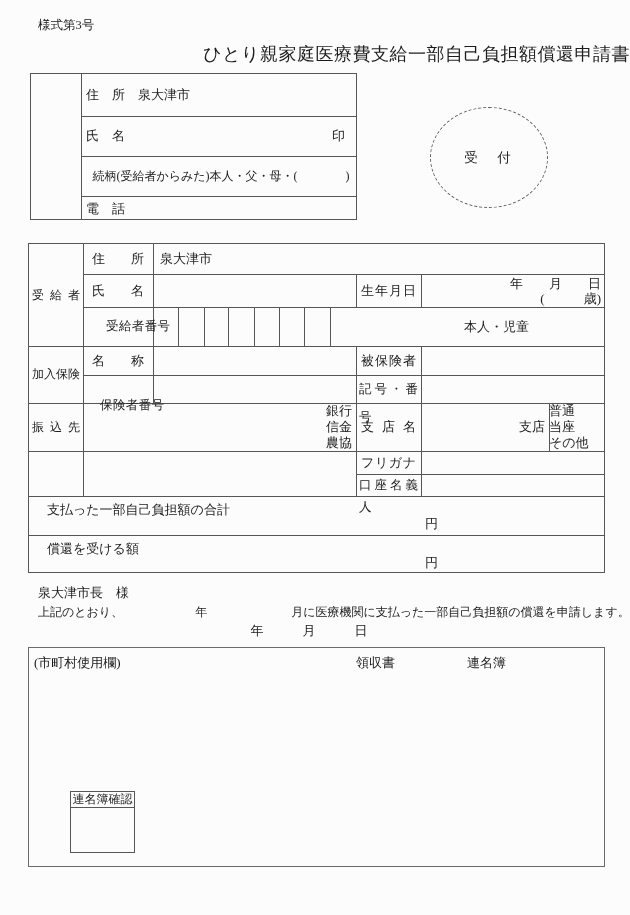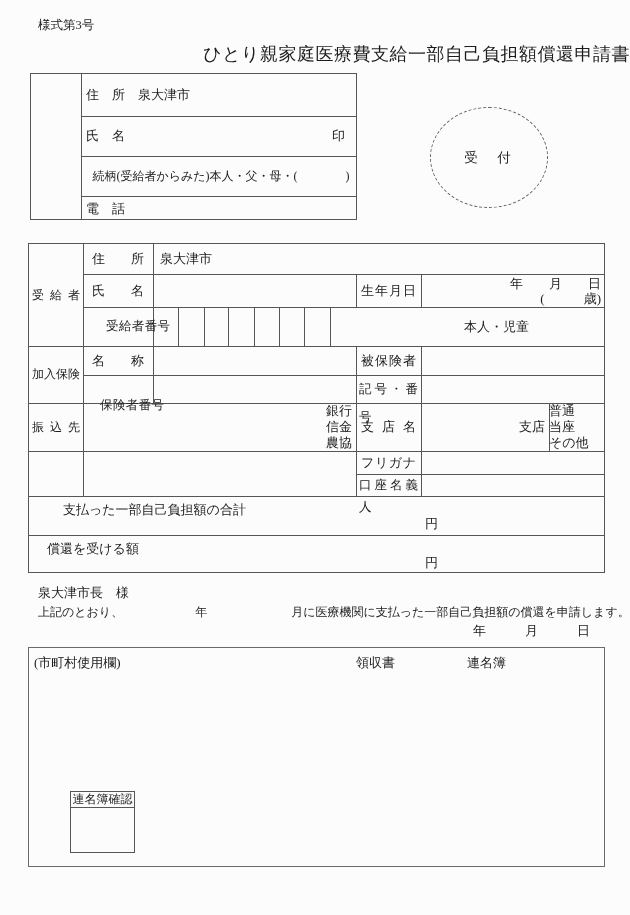--- a/index.html
+++ b/index.html
@@ -22,21 +22,21 @@
   .right{text-align:right;}
   .center{}
   .fld{position:absolute;}
   .stamp{
     position:absolute;left:430px;top:107px;width:118px;height:101px;
     border:1px dashed #606060;border-radius:50%;
     display:flex;align-items:center;justify-content:center;
     font-size:13.5px;letter-spacing:3px;box-sizing:border-box;
   }
   .blk{display:block;}
-  .decl{position:absolute;font-size:13px;line-height:17px;}
+  .decl{position:absolute;font-size:13px;line-height:17px;text-align:center;}
   .confirmbox{position:absolute;border:1px solid #565656;box-sizing:border-box;}
   .confirmbox .hd{display:block;border-bottom:1px solid #565656;height:16px;line-height:15px;font-size:12px;text-align:center;box-sizing:border-box;}
 </style>
 </head>
 <body>
 
 <div class="formno">様式第3号</div>
 <div class="title">ひとり親家庭医療費支給一部自己負担額償還申請書</div>
 
 <div class="tbl" style="left:30px;top:73px;width:327px;height:147px;">
@@ -133,21 +133,21 @@
     <span class="blk">当座</span>
     <span class="blk">その他</span>
   </div>
 
   <div class="fld" style="left:54px;top:207px;width:273px;height:45px;"></div>
   <div class="c jc" style="left:327px;top:207px;width:65px;height:23px;line-height:23px;padding:0 5px;">フリガナ</div>
   <div class="fld" style="left:392px;top:207px;width:185px;height:23px;"></div>
   <div class="c jc small" style="left:327px;top:230px;width:65px;height:22px;line-height:22px;padding:0 3px;">口座名義人</div>
   <div class="fld" style="left:392px;top:230px;width:185px;height:22px;"></div>
 
-  <div class="c" style="left:34px;top:258px;height:16px;line-height:16px;text-align:center;">支払った一部自己負担額の合計</div>
+  <div class="c" style="left:18px;top:258px;height:16px;line-height:16px;text-align:center;">支払った一部自己負担額の合計</div>
   <div class="c" style="left:396px;top:272px;height:16px;line-height:16px;">円</div>
   <div class="fld" style="left:150px;top:270px;width:240px;height:20px;"></div>
   <div class="c" style="left:18px;top:297px;height:16px;line-height:16px;">償還を受ける額</div>
   <div class="c" style="left:396px;top:311px;height:16px;line-height:16px;">円</div>
   <div class="fld" style="left:150px;top:309px;width:240px;height:20px;"></div>
 </div>
 
 <div class="decl" style="left:38px;top:584px;">泉大津市長　様</div>
 <div class="decl" style="left:38px;top:604px;font-size:12px;">上記のとおり、　　　　　　年　　　　　　　月に医療機関に支払った一部自己負担額の償還を申請します。</div>
 <div class="decl right" style="left:28px;top:622px;width:562px;">年　　　月　　　日</div>

